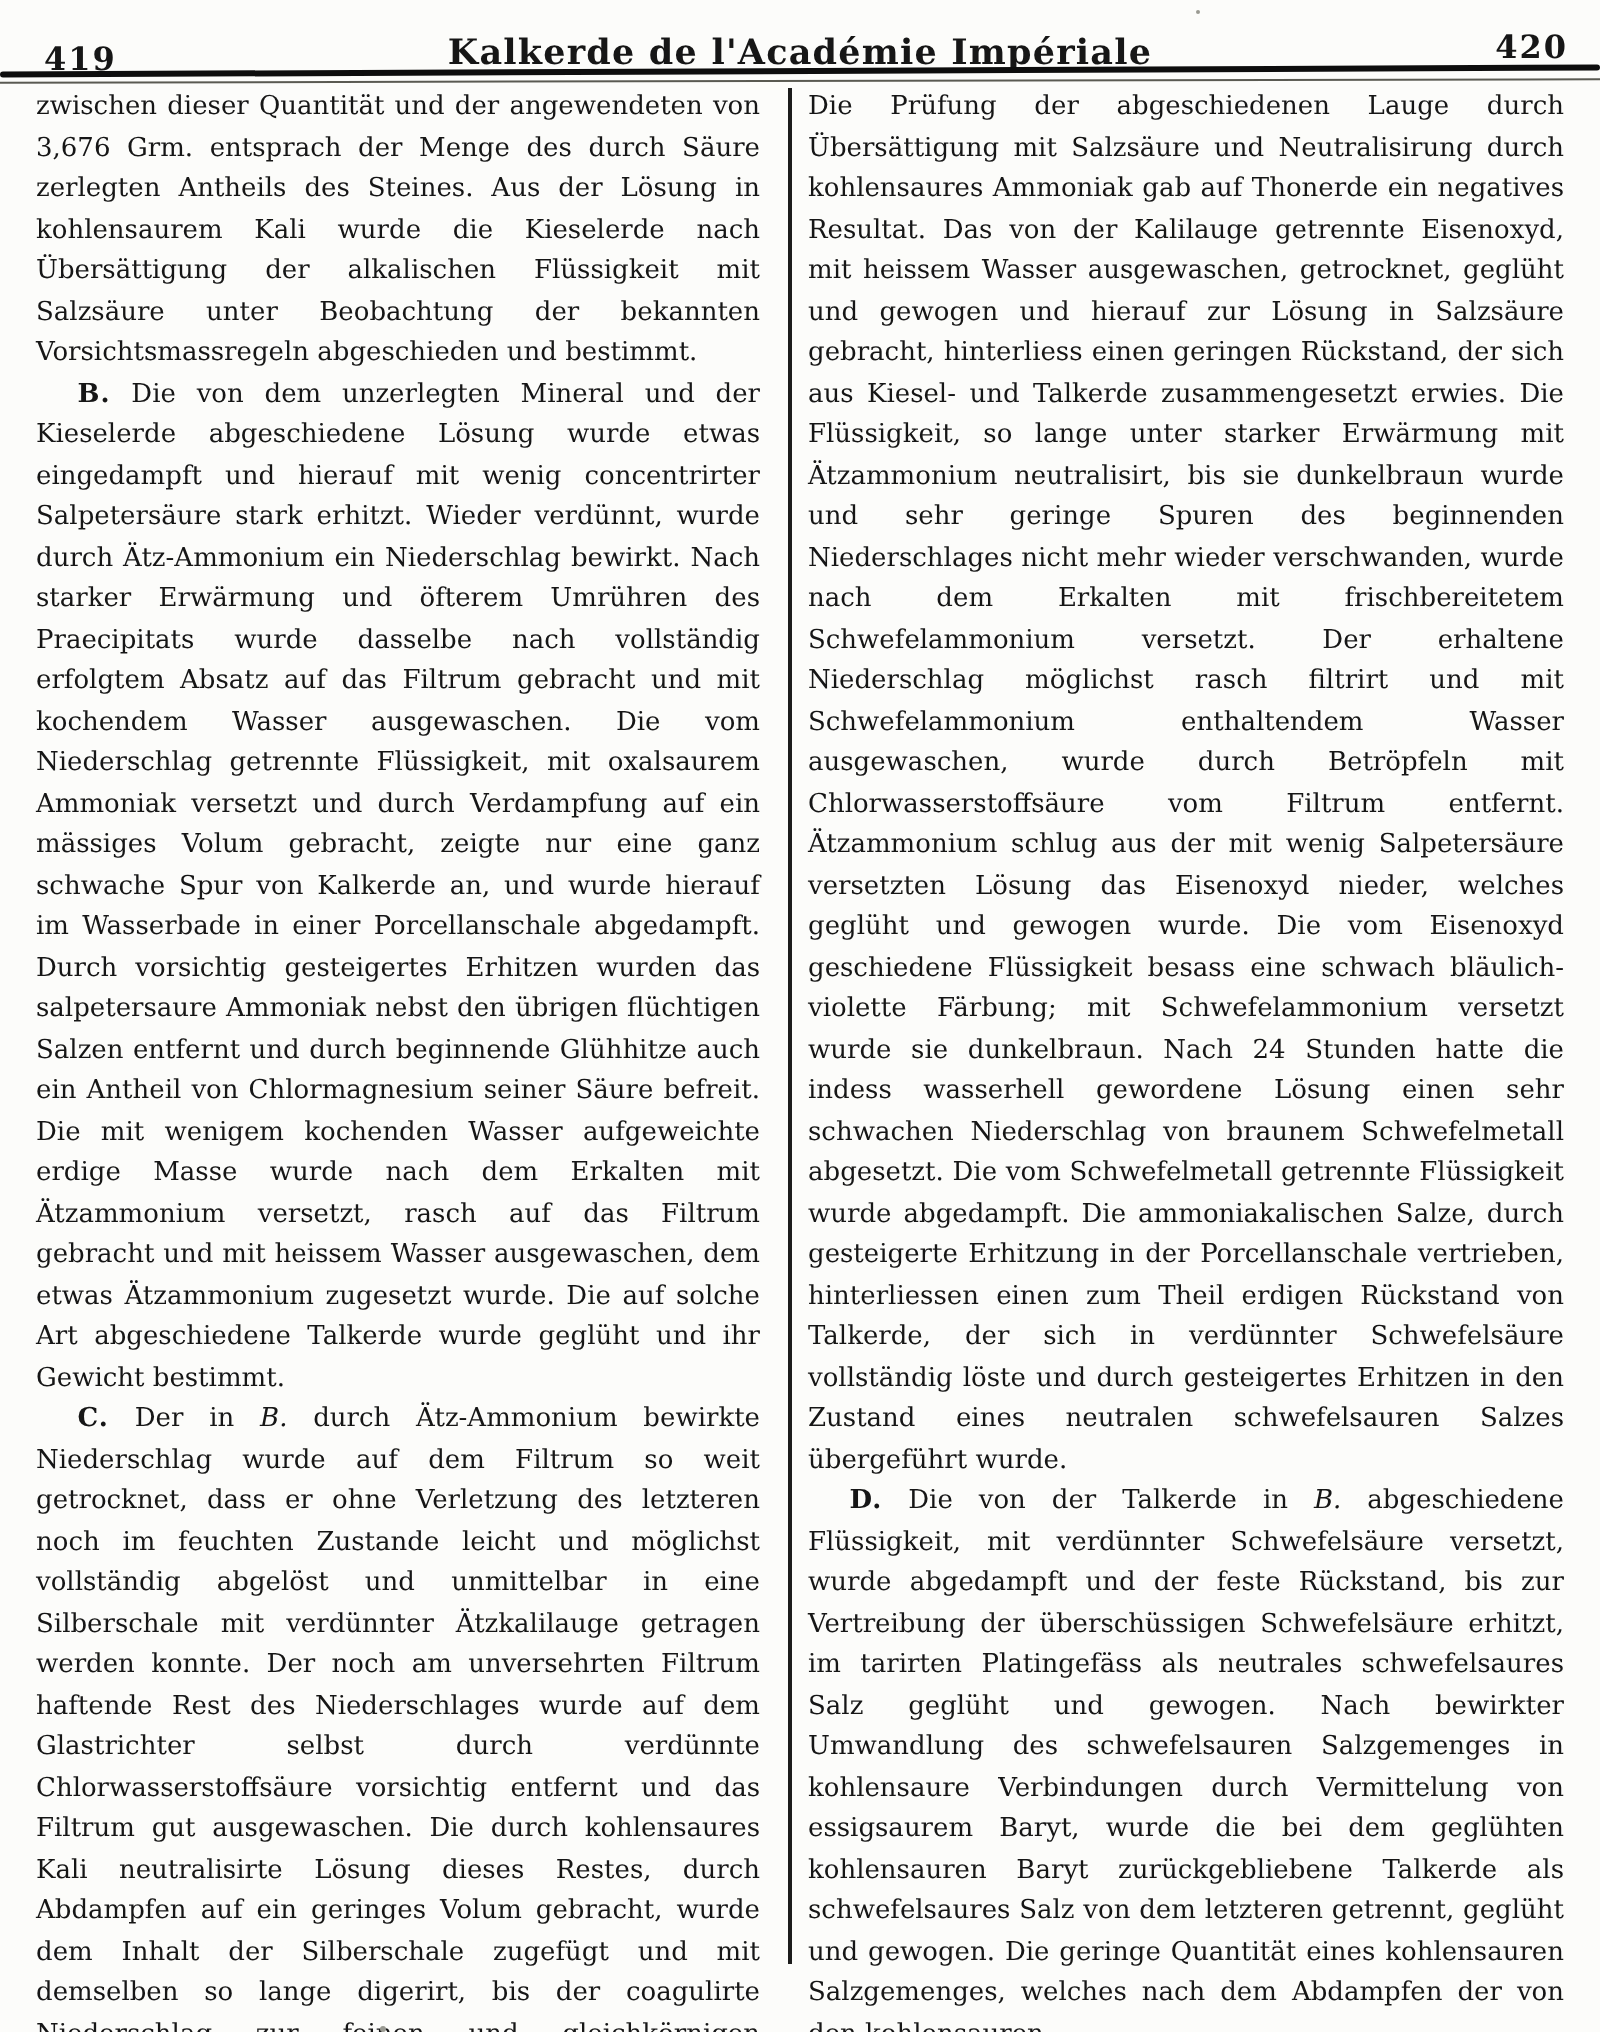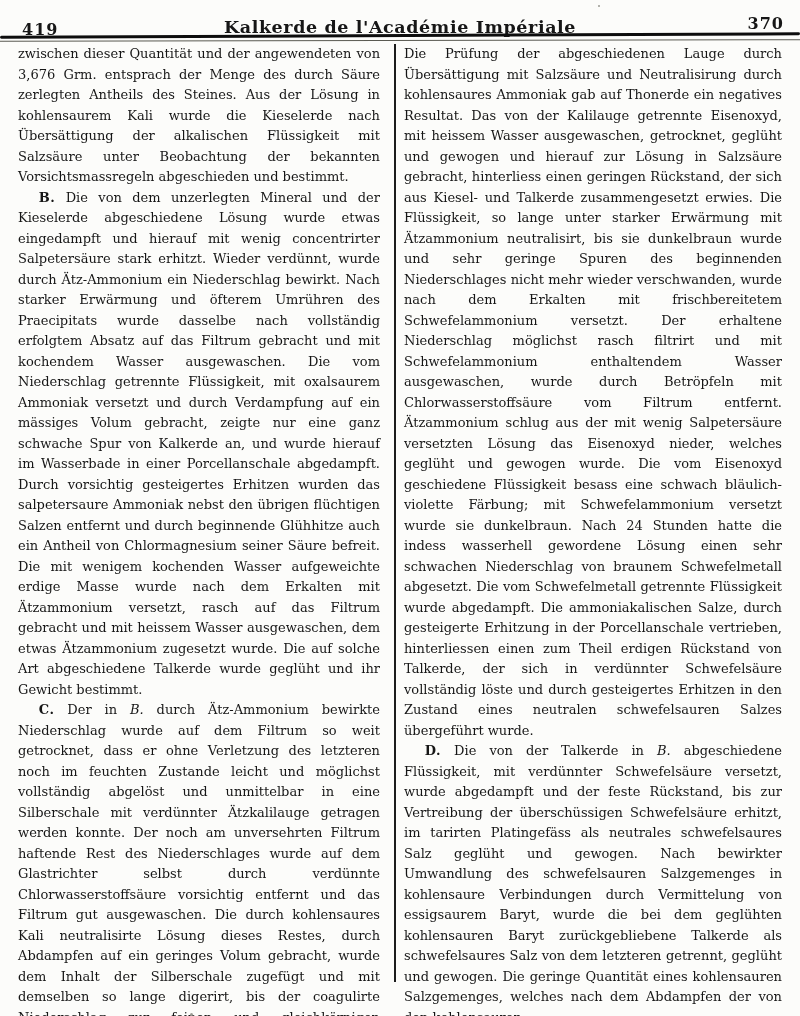--- a/index.html
+++ b/index.html
@@ -41,21 +41,21 @@
   .dot2 { width:2px; height:2px; left:598px; top:5px; }
 </style>
 </head>
 <body>
 
 <div class="page">
 
   <div class="header">
     <div class="pagenum pagenum-left">419</div>
     <div class="header-title">Kalkerde de l'Académie Impériale</div>
-    <div class="pagenum pagenum-right">370</div>
+    <div class="pagenum pagenum-right">420</div>
   </div>
 
   <div class="rule-wrap">
     <div class="rule-thick"></div>
     <div class="rule-thin"></div>
   </div>
 
   <div class="col-divider"></div>
 
   <div class="columns">

